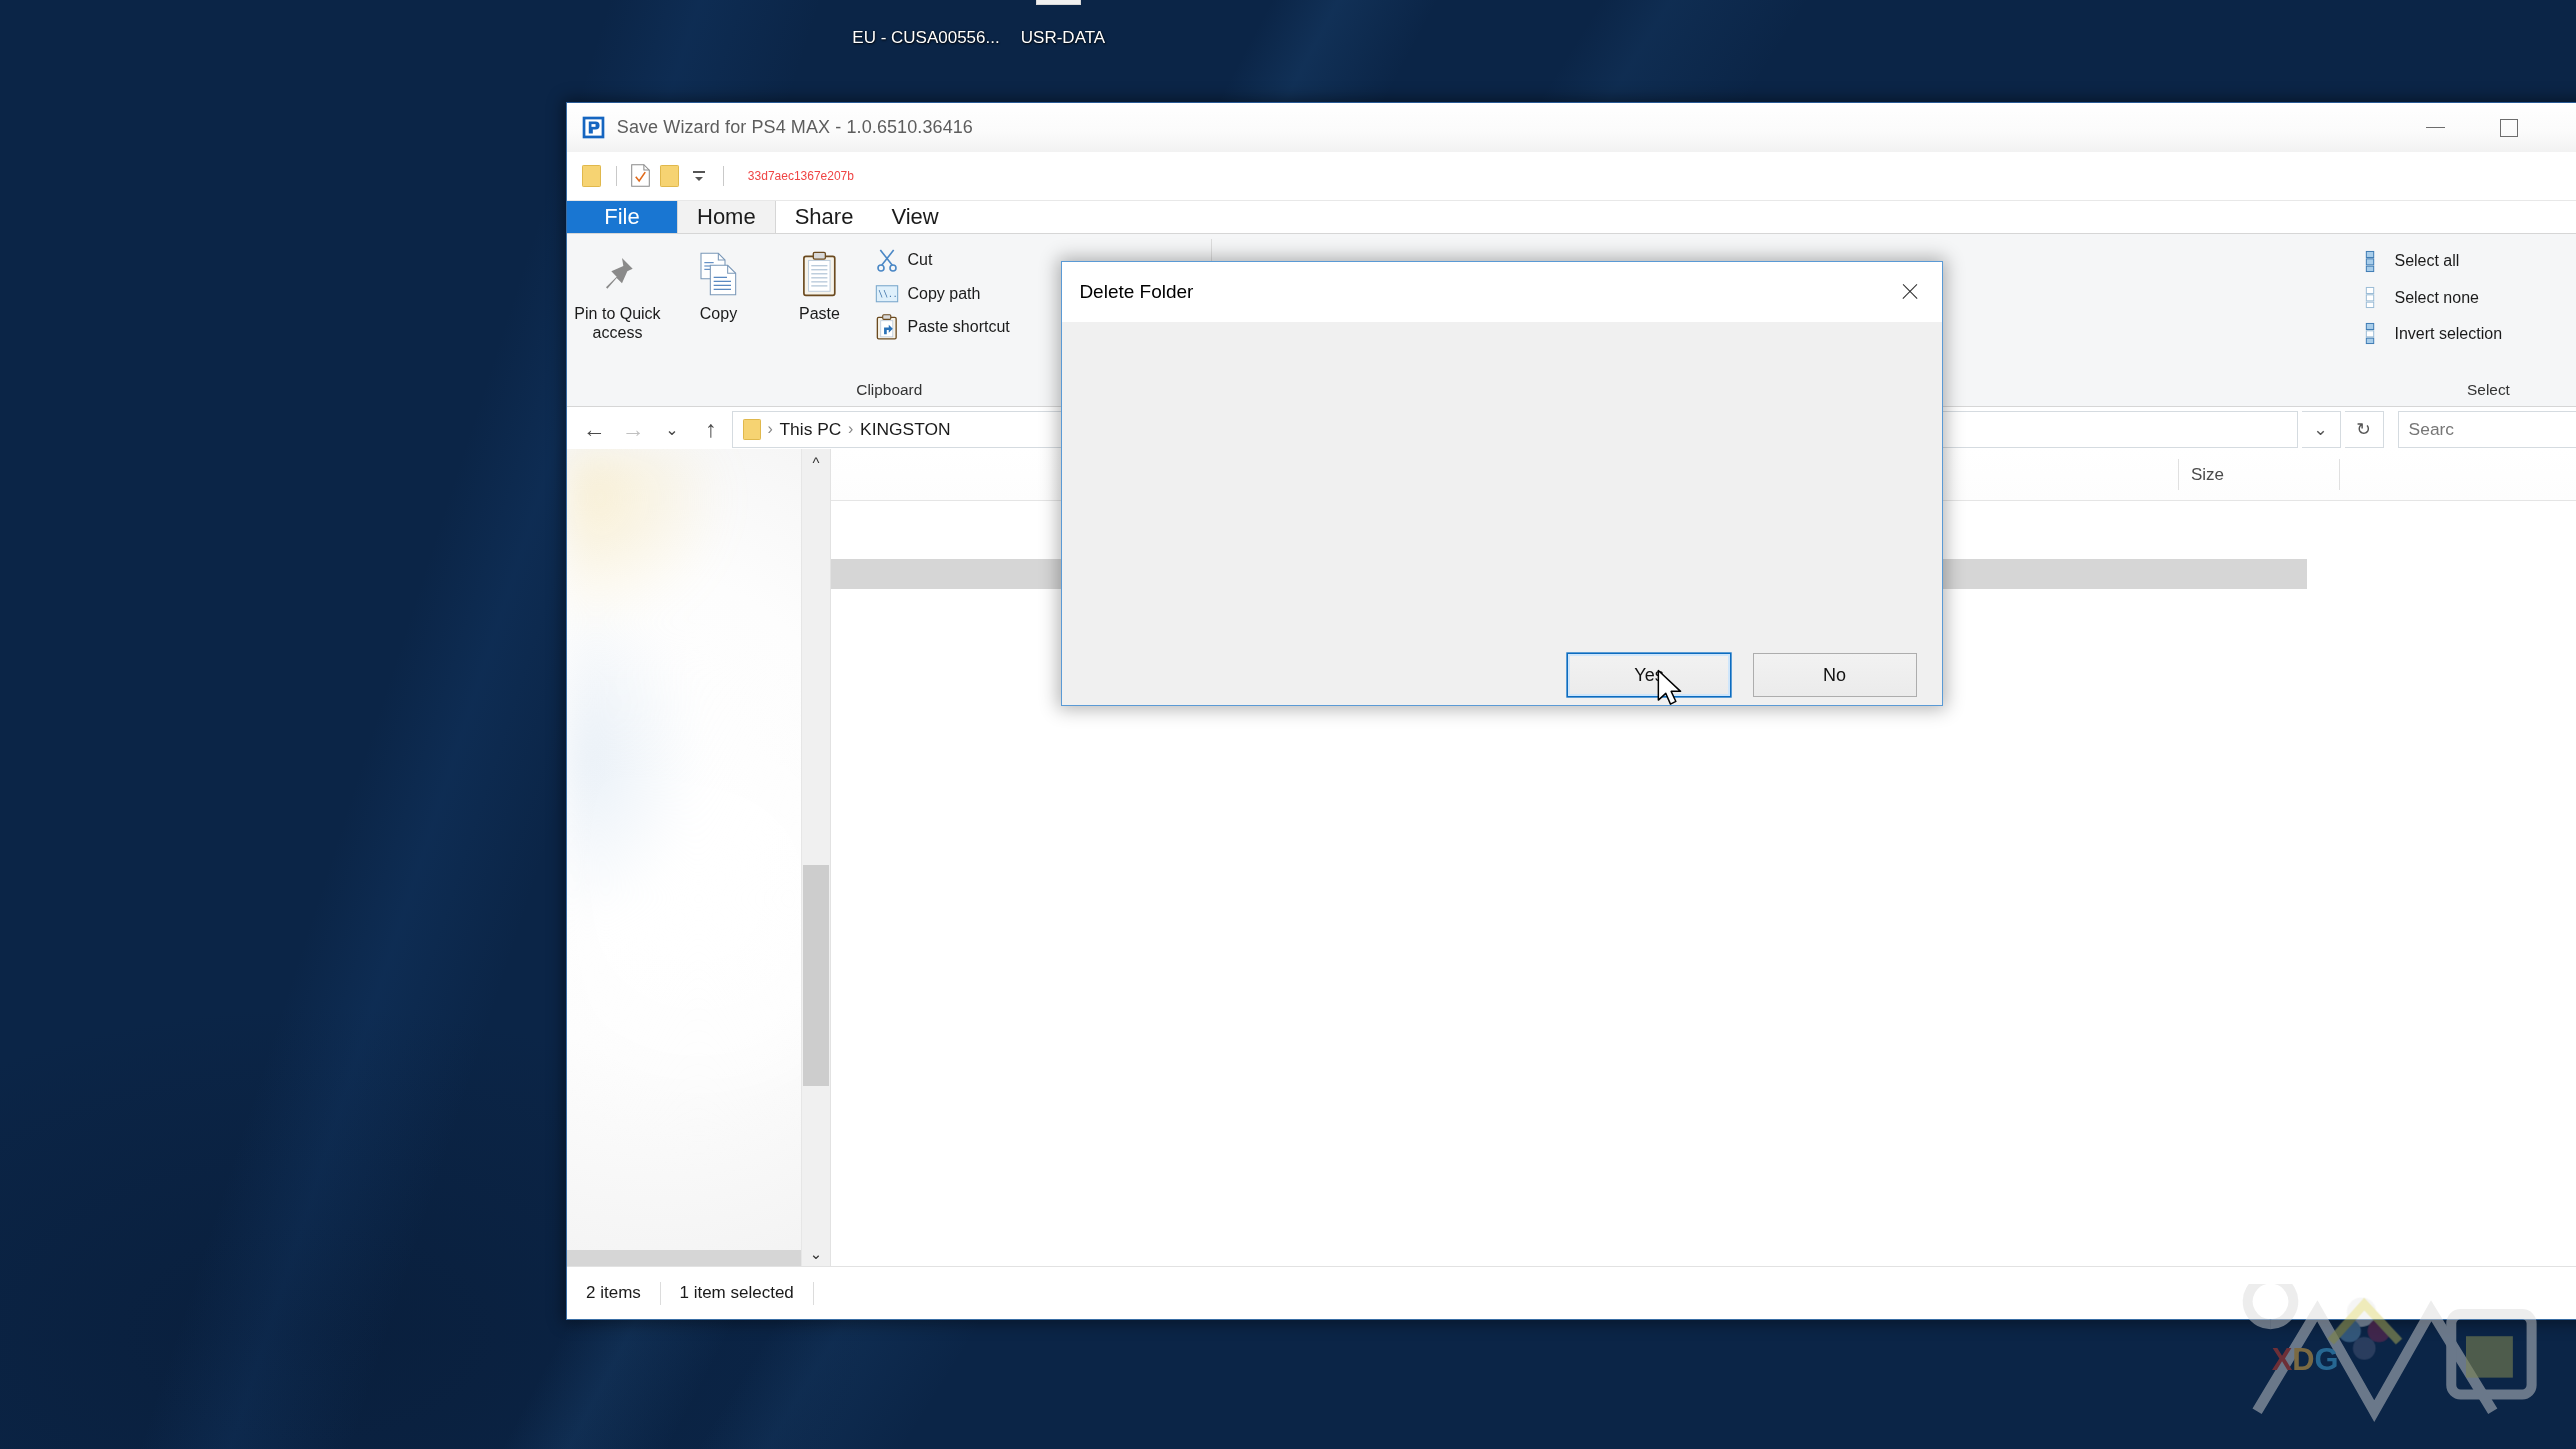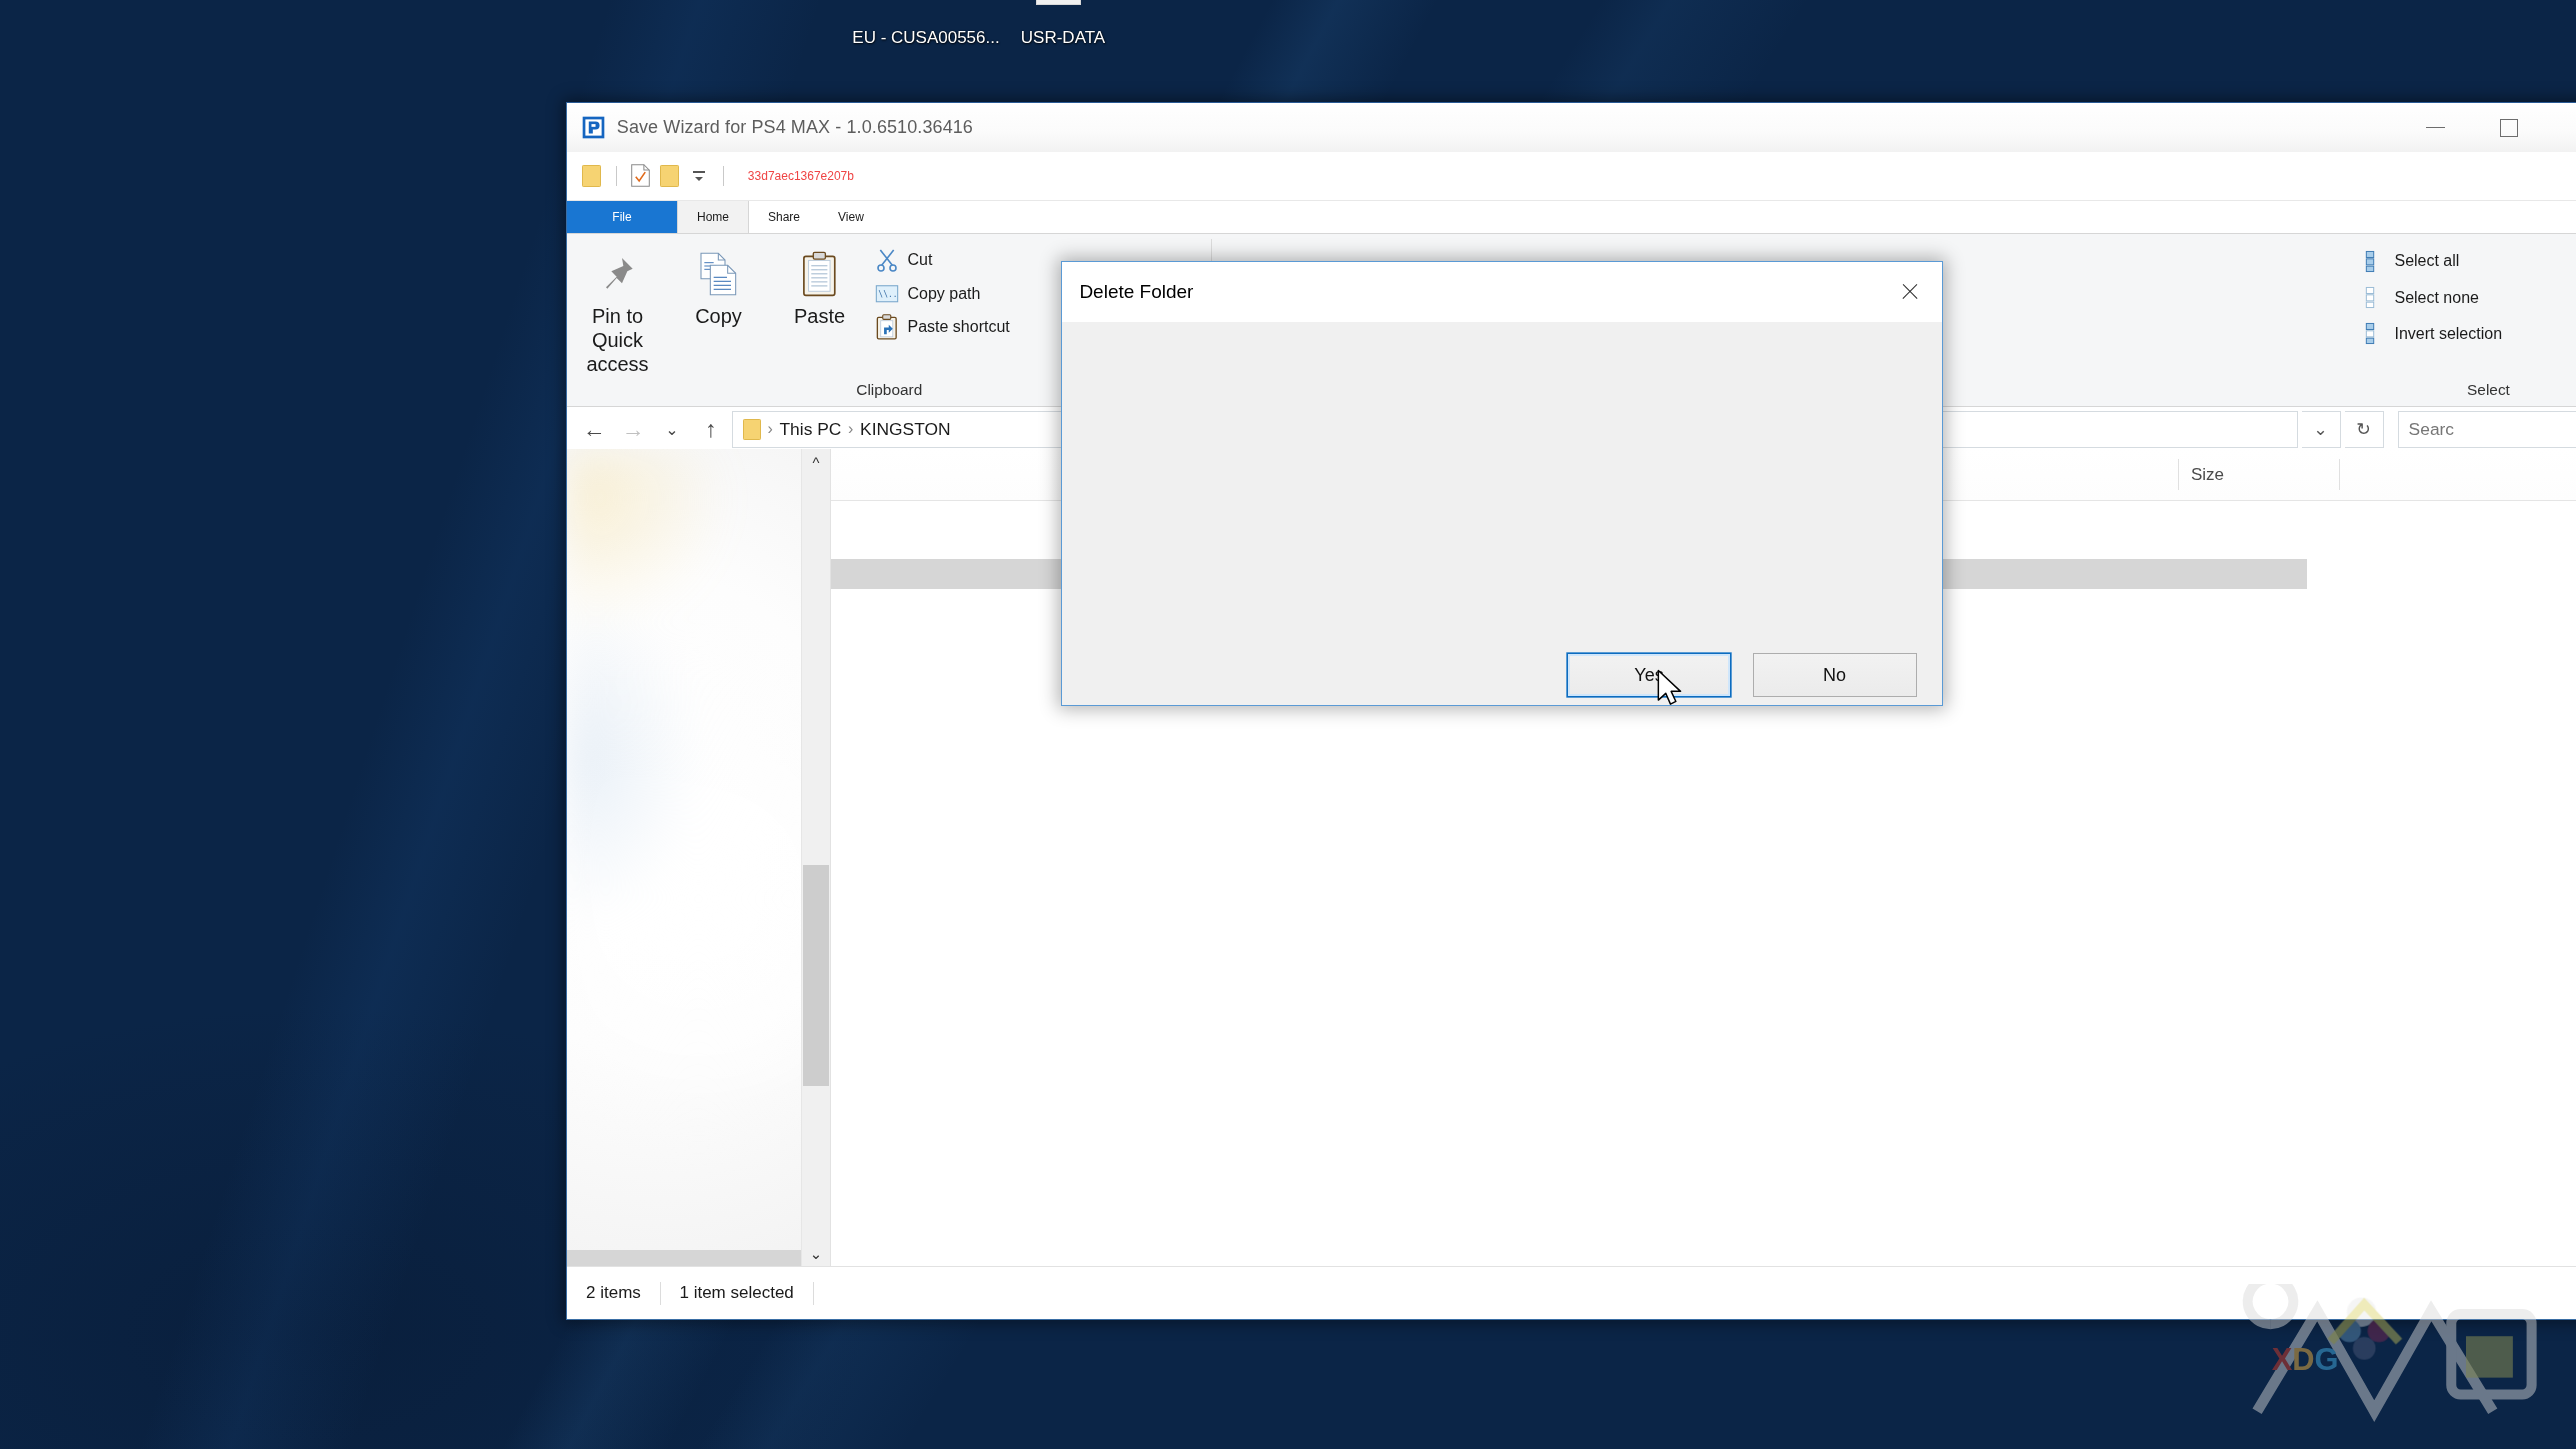--- a/index.html
+++ b/index.html
@@ -115,21 +115,21 @@
   
   #tabs{
     height: 32px; display:flex; align-items:stretch;
     background:#ffffff;
     border-bottom:0.7px solid #d6d6d6;
     padding-left: 0;
   }
   .tab{
     display:flex;align-items:center;justify-content:center;
     padding: 0 19px;
-    font-size: 12px; color:#1b1b1b;
+    font-size: 22px; color:#1b1b1b;
     cursor:default;
   }
   .tab.file{ background:#1976d2; color:#ffffff; min-width:72px; font-weight:400;}
   .tab.active{ background:#f2f2f2; border-left:0.7px solid #d6d6d6; border-right:0.7px solid #d6d6d6; }
 
   
   #ribbon{
     height: 172px;
     background:#f5f6f7;
     border-bottom:0.7px solid #d6d6d6;
@@ -138,21 +138,21 @@
   }
   .rgroup{ position:relative; height:100%; display:flex; flex-direction:column; }
   .rgroup .items{ flex:1; display:flex; align-items:flex-start; padding-top: 10.7px; }
   .rgroup .gname{
     text-align:center; font-size:15.4px; color:#333; padding-bottom:6.7px;
   }
   .rgroup .divider{ position:absolute; right:0; top:5.4px; bottom:23px; width:0.7px; background:#dcdcdc; }
 
   .bigbtn{
     width: 101px; display:flex; flex-direction:column; align-items:center;
-    font-size:20px; color:#1b1b1b; text-align:center; line-height:1.2;
+    font-size:16px; color:#1b1b1b; text-align:center; line-height:1.2;
   }
   .bigbtn .ic{ height: 59px; display:flex; align-items:center; justify-content:center; }
   .smallcol{ display:flex; flex-direction:column; gap: 8px; padding-left:4px; }
   .smallbtn{ display:flex; align-items:center; gap:8px; font-size:16px; color:#1b1b1b; }
   .smallbtn .ic{ width:25.5px; height:25.5px; display:flex;align-items:center;justify-content:center; }
 
   
   #addrrow{
     height: 44px; background:#ffffff; display:flex; align-items:center;
     padding: 0 9.4px; gap: 4px;

